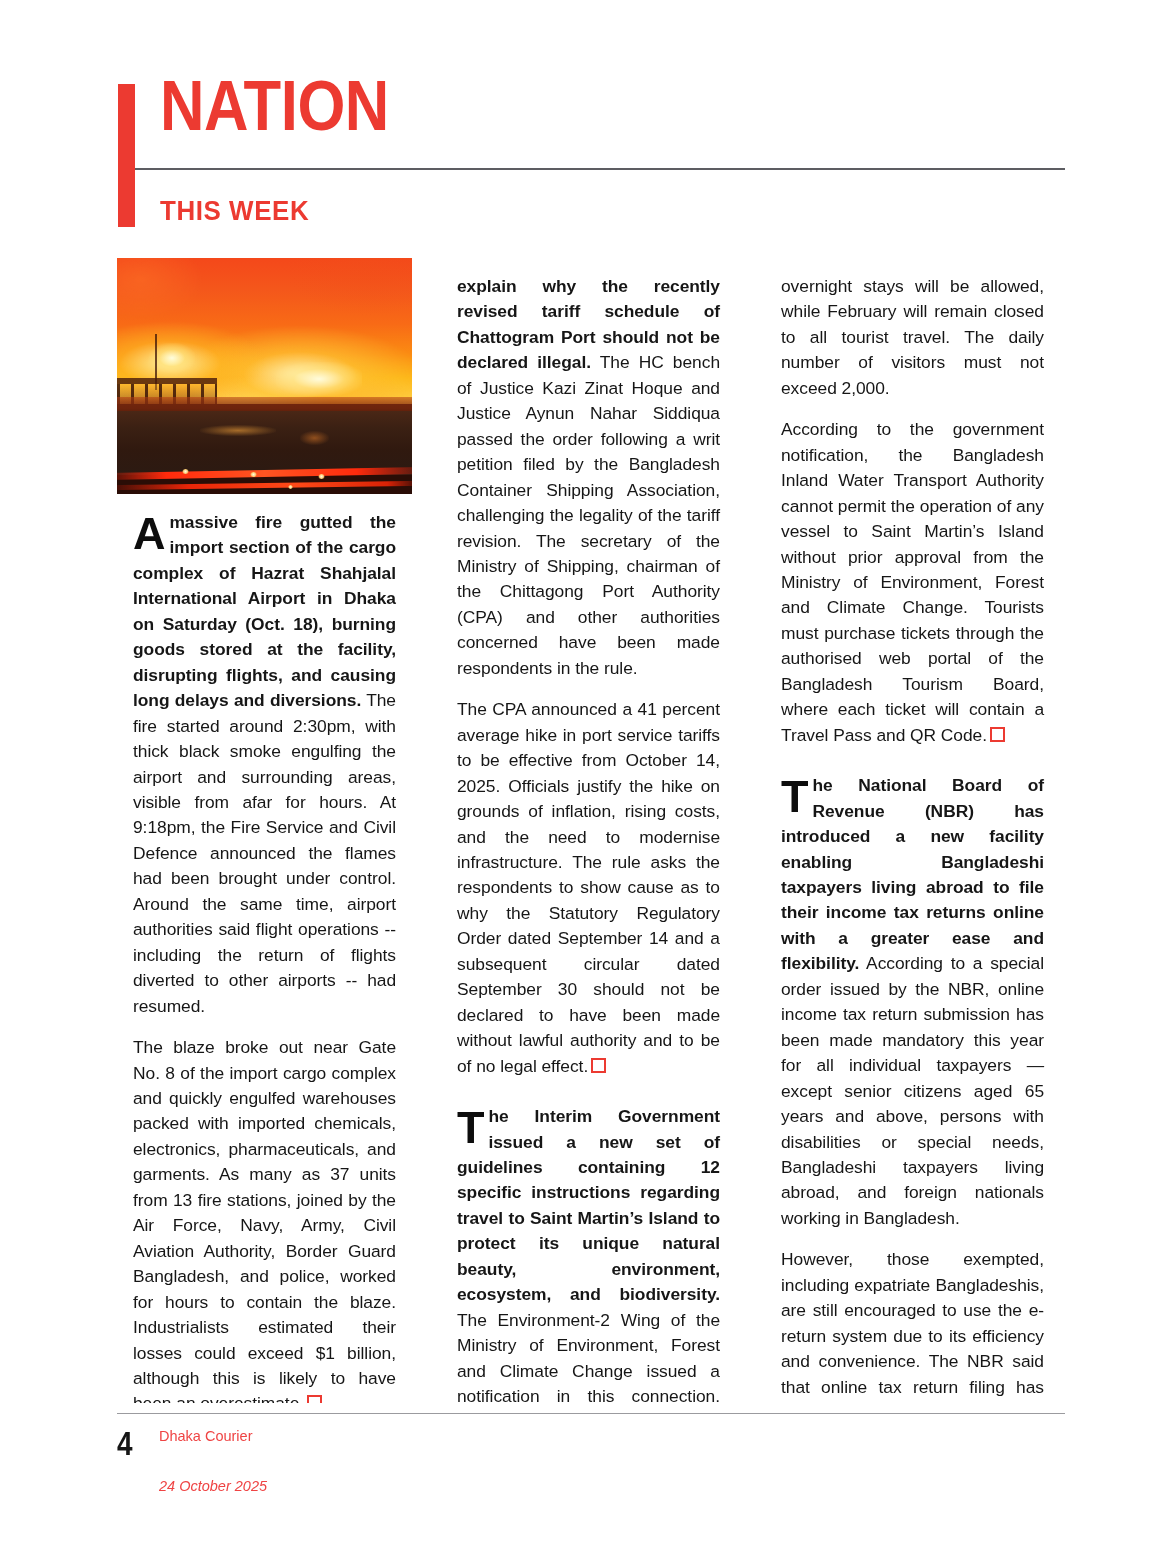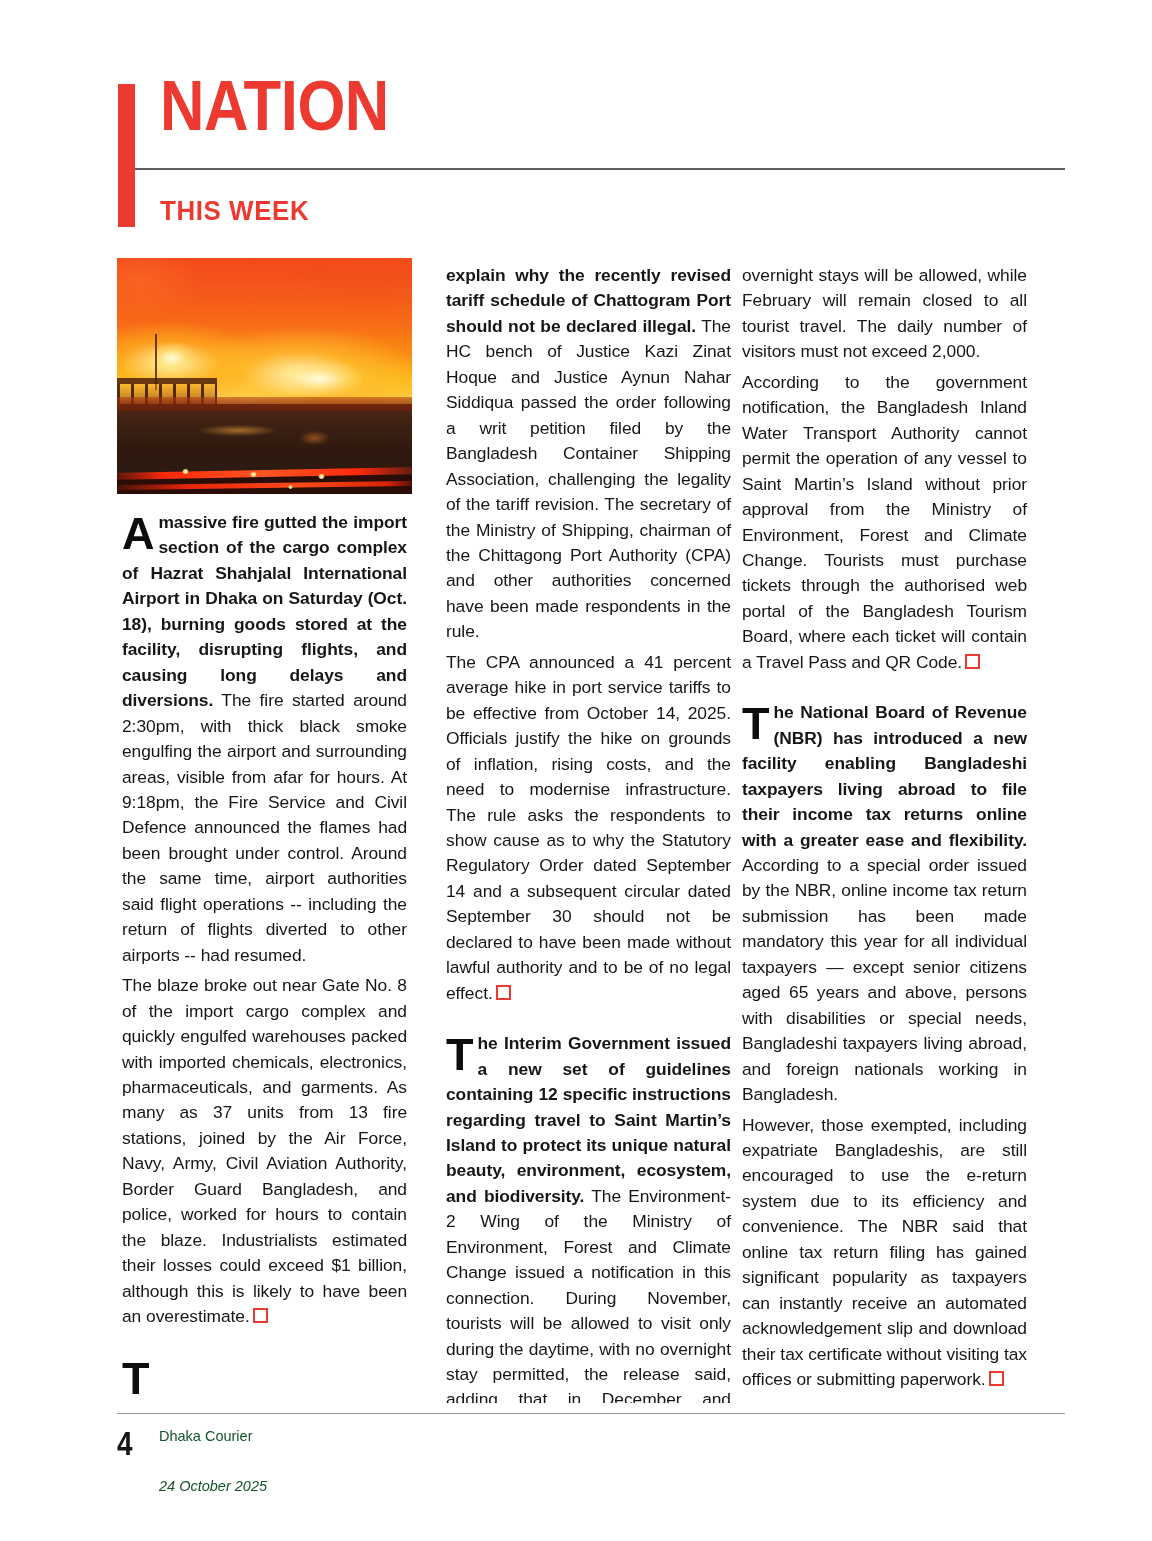--- a/index.html
+++ b/index.html
@@ -81,21 +81,21 @@
   }
   .col {
     position: absolute;
     top: 0;
     width: 295px;
     height: 1145px;
     overflow: hidden;
   }
   .col-1 { left: 0px; }
   .col-2 { left: 324px; }
-  .col-3 { left: 620px; }
+  .col-3 { left: 648px; }
 
   
   .photo {
     position: relative;
     width: 295px;
     height: 236px;
     margin-bottom: 16px;
     overflow: hidden;
     background: #2a0d06;
   }
@@ -194,21 +194,21 @@
     border-radius: 50%;
     background: radial-gradient(circle, #fffbe8 0%, #ffd37a 45%, rgba(255,150,40,0) 80%);
   }
   .photo .s1 { left: 22%; top: 89.5%; }
   .photo .s2 { left: 45%; top: 90.5%; }
   .photo .s3 { left: 68%; top: 91.5%; }
   .photo .s4 { left: 58%; top: 96%; width:5px; height:4px; }
 
   
   p.body {
-    margin: 5px;
+    margin: 16px;
     font-size: 17.4px;
     line-height: 25.45px;
     text-align: justify;
     text-justify: inter-word;
     hyphens: none;
     color: #161616;
     letter-spacing: -0.05px;
   }
   p.body + p.body { margin-top: 0; }
   .lead { font-weight: bold; }
@@ -265,21 +265,21 @@
     line-height: 34px;
     transform: scaleX(0.82);
     transform-origin: left top;
   }
   .footer-lines {
     position: absolute;
     left: 42px;
     top: 4px;
     font-size: 14.5px;
     line-height: 17.5px;
-    color: #14532d;
+    color: #ef4444;
   }
   .footer-date { font-style: italic; margin-top: 32px; }
 </style>
 </head>
 <body>
 
 <div class="page">
 
   <div class="masthead">
     <div class="red-bar"></div>

